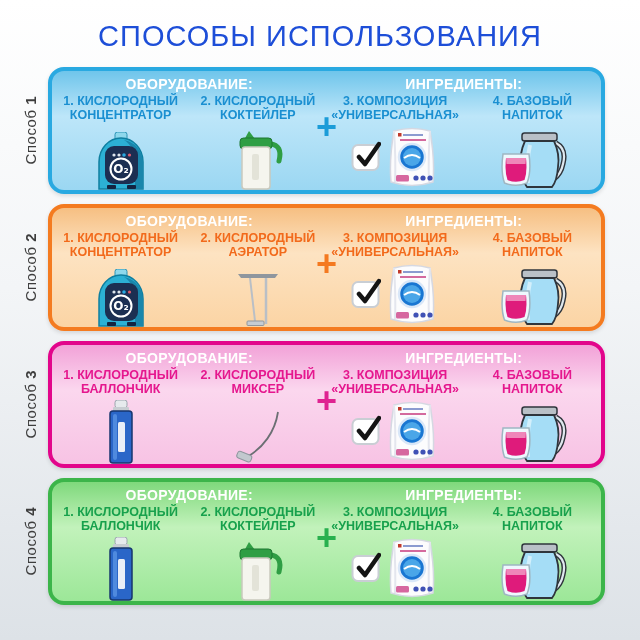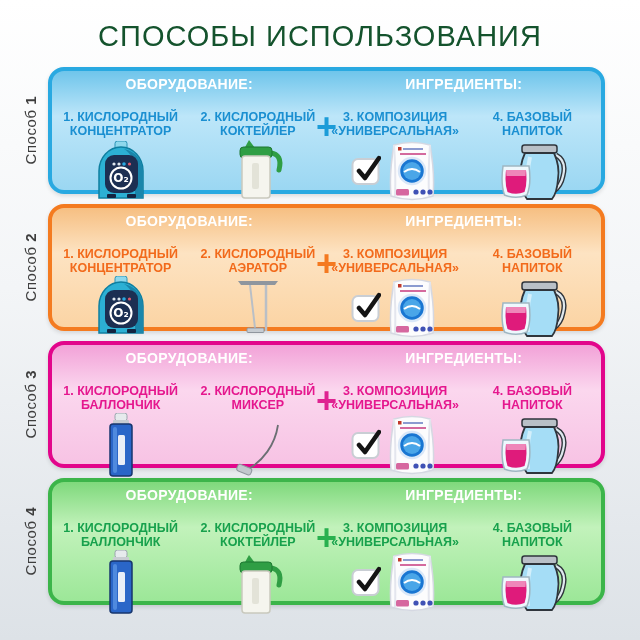--- a/index.html
+++ b/index.html
@@ -1,33 +1,33 @@
 <!DOCTYPE html>
 <html><head>
 <meta charset="utf-8">
 <style>
   html,body{margin:0;padding:0;width:640px;height:640px;overflow:hidden;
     font-family:"Liberation Sans","DejaVu Sans",sans-serif;}
   body{background:linear-gradient(180deg,#ffffff 0%,#f3f5f7 45%,#dde2e7 100%);}
   .page-title{margin:20px 0 14px;text-align:center;font-size:29px;font-weight:400;
-    letter-spacing:1px;color:#14532d;}
+    letter-spacing:1px;color:#1d4ed8;}
   .row{display:flex;height:127px;margin:0 35px 10px 12px;}
   .side{width:36px;display:flex;align-items:center;justify-content:center;}
   .side-label{writing-mode:vertical-rl;transform:rotate(180deg);font-size:15px;
     color:#3d3d3d;letter-spacing:.5px;white-space:nowrap;}
   .side-label .num{font-weight:bold;}
   .panel{position:relative;flex:1;border:4px solid var(--border);border-radius:16px;
     background:linear-gradient(180deg,var(--bg-top) 0%,var(--bg-mid) 38%,var(--bg) 100%);
     display:flex;box-shadow:0 2px 4px rgba(0,0,0,.12);}
   .half{width:50%;padding-top:5px;display:flex;flex-direction:column;}
   .half-header{text-align:center;color:#fff;font-weight:bold;font-size:14px;letter-spacing:.3px;}
   .items{flex:1;display:flex;}
   .item{width:50%;display:flex;flex-direction:column;align-items:center;}
   .item-label{color:var(--text);font-weight:bold;font-size:12.5px;line-height:1.15;
-    text-align:center;margin-top:18px;}
+    text-align:center;margin-top:2px;}
   .item-icon{flex:1;display:flex;align-items:flex-end;justify-content:flex-end;
     padding-bottom:0;}
   .combo{display:flex;align-items:center;gap:4px;}
   .plus{position:absolute;left:50%;top:47%;transform:translate(-50%,-50%);
     font-size:36px;font-weight:bold;color:var(--plus);line-height:1;}
   svg{display:block;}
 </style>
 </head>
 <body>
 

